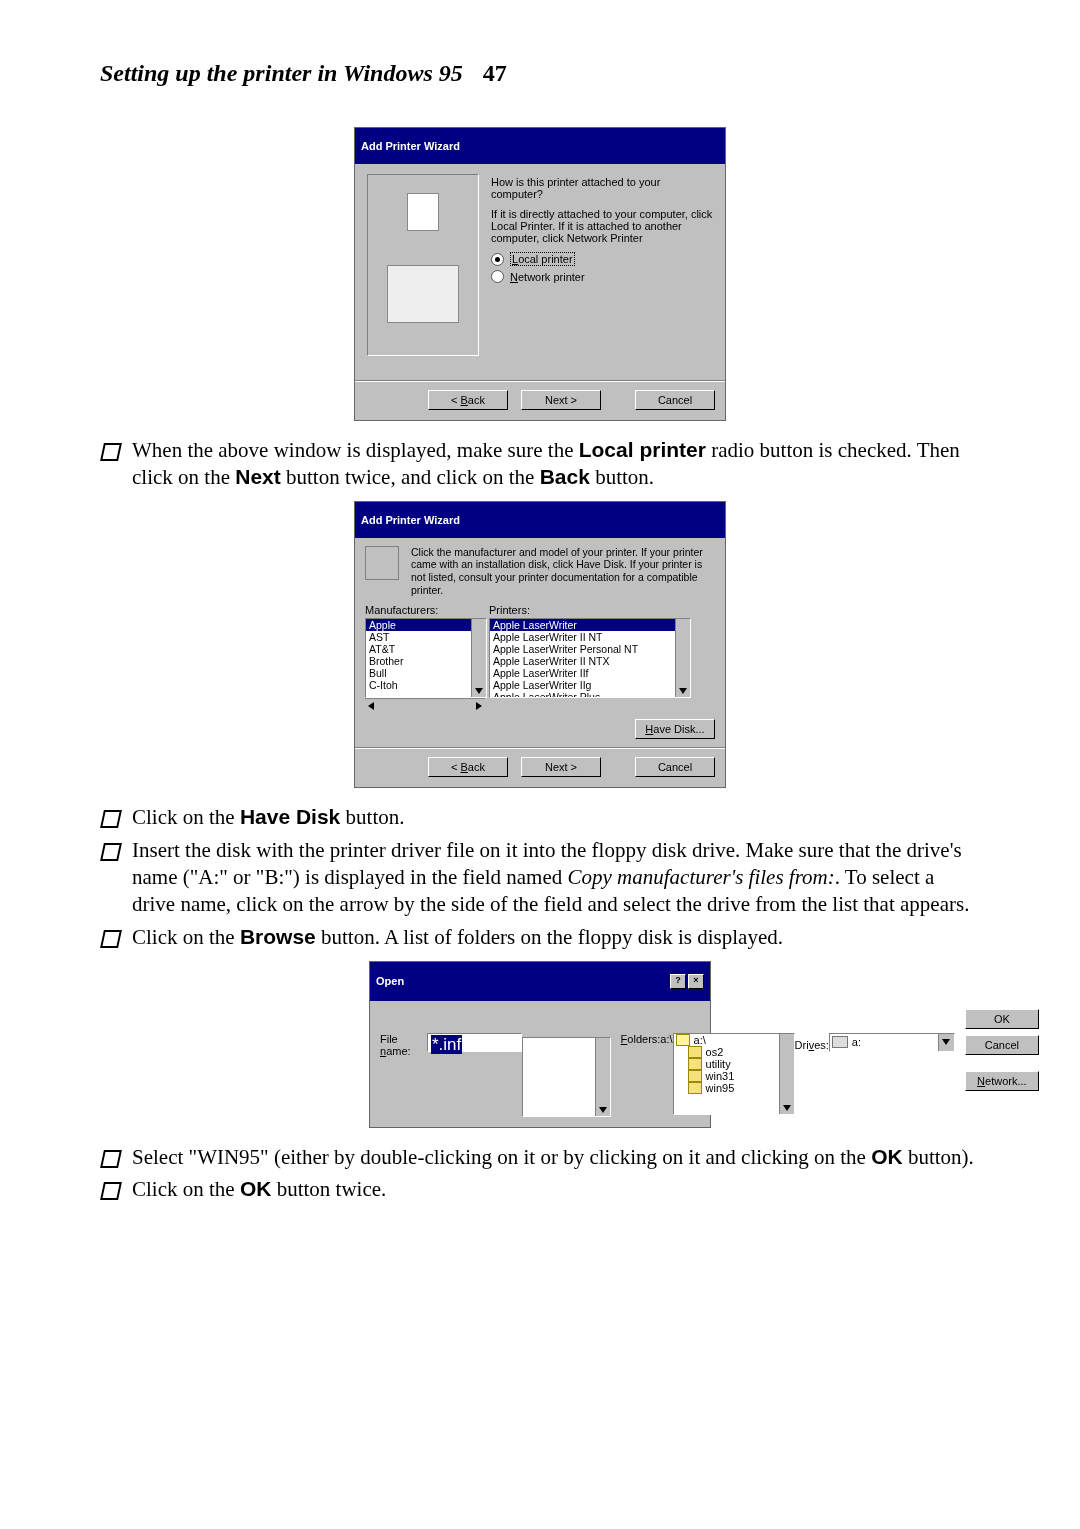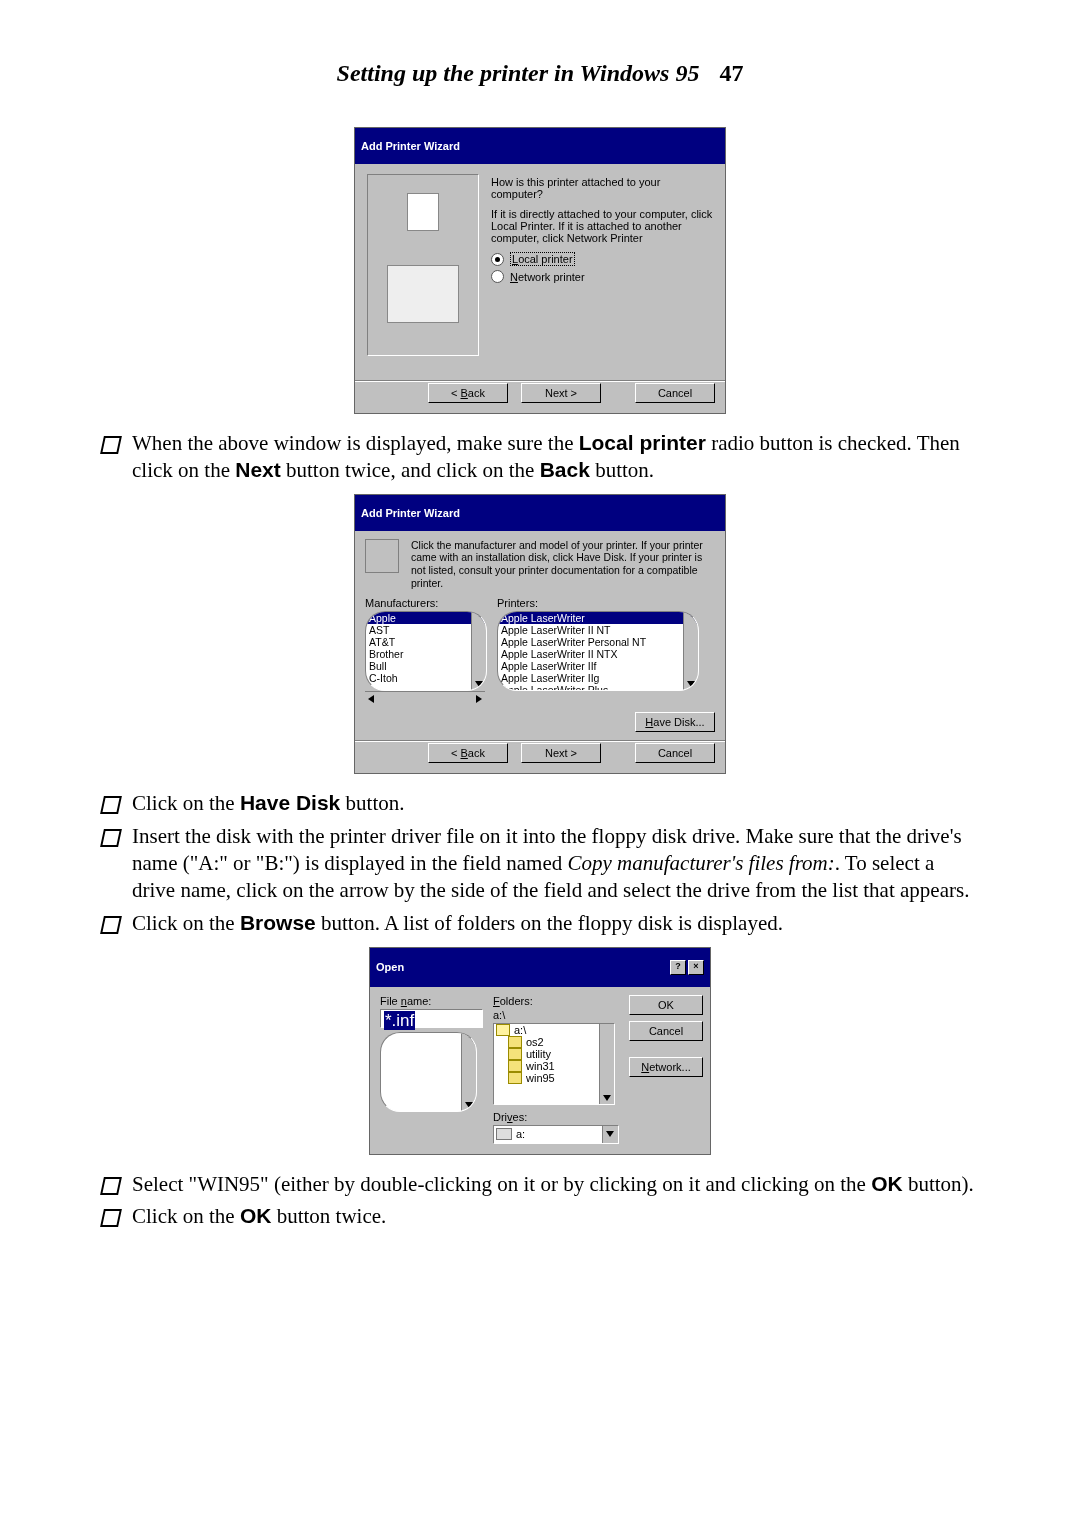--- a/index.html
+++ b/index.html
@@ -6,21 +6,21 @@
     margin: 0;
     padding: 60px 100px;
     font-family: "Times New Roman", Times, serif;
     font-size: 21px;
     color: #000;
     background: #fff;
     width: 1080px;
     box-sizing: border-box;
   }
   .header {
-    text-align: center;
+    text-align: left;
     font-style: italic;
     font-weight: bold;
     font-size: 24px;
     margin-bottom: 40px;
   }
   .header .num {
     font-style: normal;
     margin-left: 14px;
   }
   .dialog {
@@ -77,40 +77,40 @@
   .radio-dot {
     width:11px; height:11px; border-radius:50%;
     background:#fff; border:1px solid #555; position:relative; flex:none;
   }
   .radio-dot.sel::after{
     content:""; position:absolute; width:5px; height:5px; background:#000;
     border-radius:50%; left:3px; top:3px;
   }
   .dotted { border:1px dotted #000; padding:0 1px;}
   .u { text-decoration: underline; }
-  .btn-row { display:flex; justify-content:flex-end; gap:13px; padding:1px 10px 10px 0;}
+  .btn-row { display:flex; justify-content:flex-end; gap:13px; padding:8px 10px 10px 0;}
   .sep { border-top:1px solid #808080; border-bottom:1px solid #fff; height:0; margin:0 0 0 0;}
   .w95btn {
     min-width:66px; text-align:center; padding:3px 6px;
     background:#c0c0c0;
     border-top:1px solid #fff; border-left:1px solid #fff;
     border-right:1px solid #000; border-bottom:1px solid #000;
     font-size:11px;
   }
 
   .wiz2 { width: 370px; }
   .wiz2-top { display:flex; padding:8px 10px 4px 10px; gap:12px;}
   .wiz2-icon { width:32px; height:32px; background:#c0c0c0; border:1px solid #808080; }
   .wiz2-text { flex:1; font-size:10.5px; line-height:1.2;}
-  .wiz2-lists { display:flex; padding:4px 10px 0 10px; gap:10px;}
+  .wiz2-lists { display:flex; padding:4px 10px 0 10px; gap:2px;}
   .col-label { font-size:11px; margin-bottom:2px;}
   .listbox {
     background:#fff; border-top:1px solid #808080; border-left:1px solid #808080;
     border-right:1px solid #fff; border-bottom:1px solid #fff;
-    font-size:10.5px; overflow:hidden; position:relative;border-radius:20px;
+    font-size:10.5px; overflow:hidden; position:relative;
   }
   .mfg { width:120px; height:78px; }
   .prn { width:200px; height:78px; }
   .list-item { padding:0 3px; white-space:nowrap;}
   .list-item.sel { background:#000080; color:#fff;}
   .vscroll {
     position:absolute; right:0; top:0; bottom:0; width:14px; background:#c0c0c0;
     border-left:1px solid #808080;
   }
   .vscroll::before, .vscroll::after{
@@ -129,21 +129,21 @@
     height:14px; background:#c0c0c0; position:relative;
     border-top:1px solid #808080;
   }
   .hscroll .al{position:absolute;left:3px;top:3px;width:0;height:0;border-top:4px solid transparent;border-bottom:4px solid transparent;border-right:6px solid #000;}
   .hscroll .ar{position:absolute;right:3px;top:3px;width:0;height:0;border-top:4px solid transparent;border-bottom:4px solid transparent;border-left:6px solid #000;}
   .have-disk-row { display:flex; justify-content:flex-end; padding:6px 10px 0 10px;}
 
   .open-dlg { width:340px;}
   .open-body { padding:8px 10px 10px 10px; }
   .open-row { display:flex; gap:10px;}
-  .open-col { display:flex; flex-direction:column; }
+  .open-col { display:flex; flex-direction:row;margin-top:24px; }
   .field-label { font-size:11px; margin-bottom:2px;}
   .tfield {
     background:#fff; border-top:1px solid #808080; border-left:1px solid #808080;
     border-right:1px solid #fff; border-bottom:1px solid #fff;
     font-size:17px; padding:1px 3px; height:15px; width:95px;
   }
   .tfield .filesel { background:#000080; color:#fff; padding:0 1px;}
   .folderbox {
     background:#fff; width:120px; height:80px; position:relative;
     border-top:1px solid #808080; border-left:1px solid #808080;

